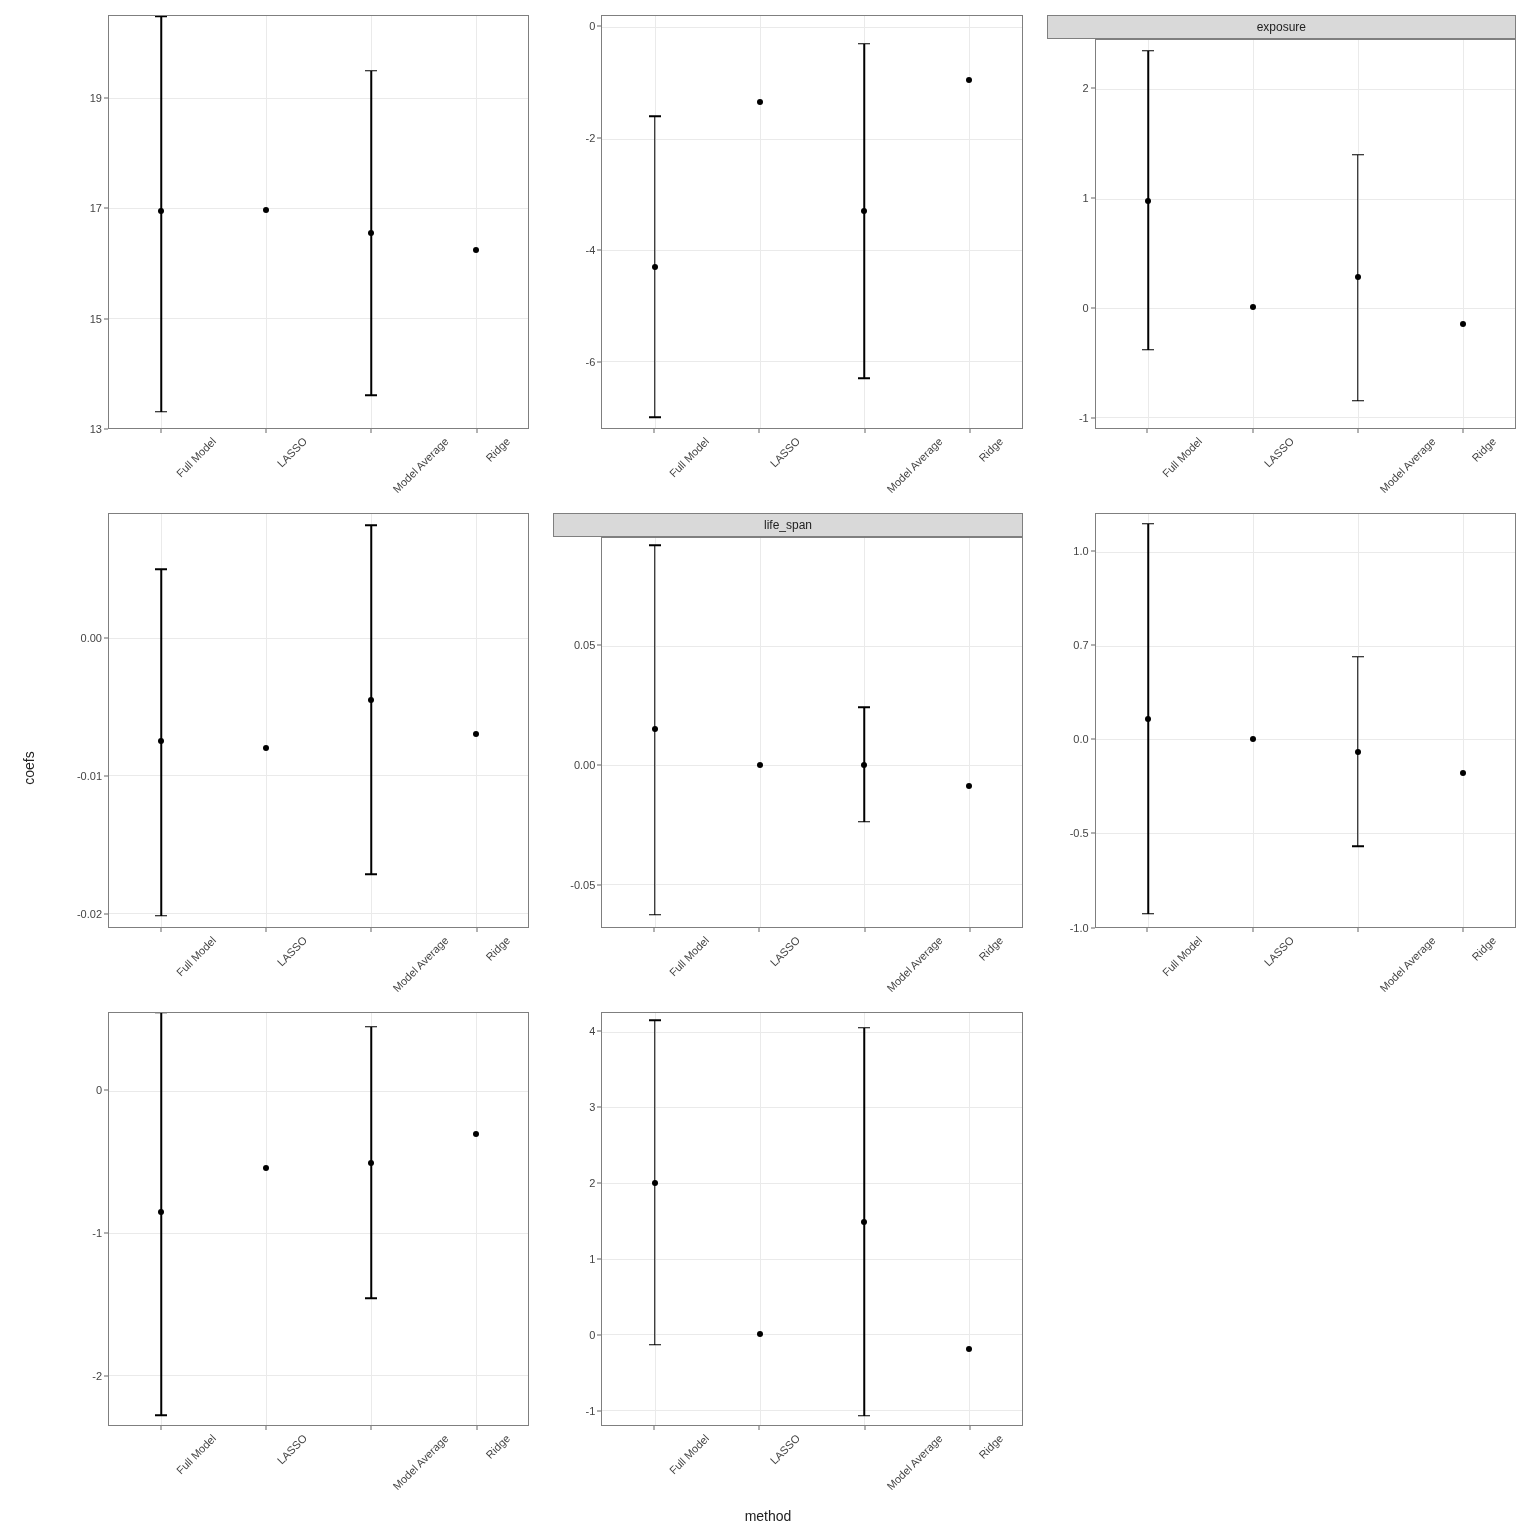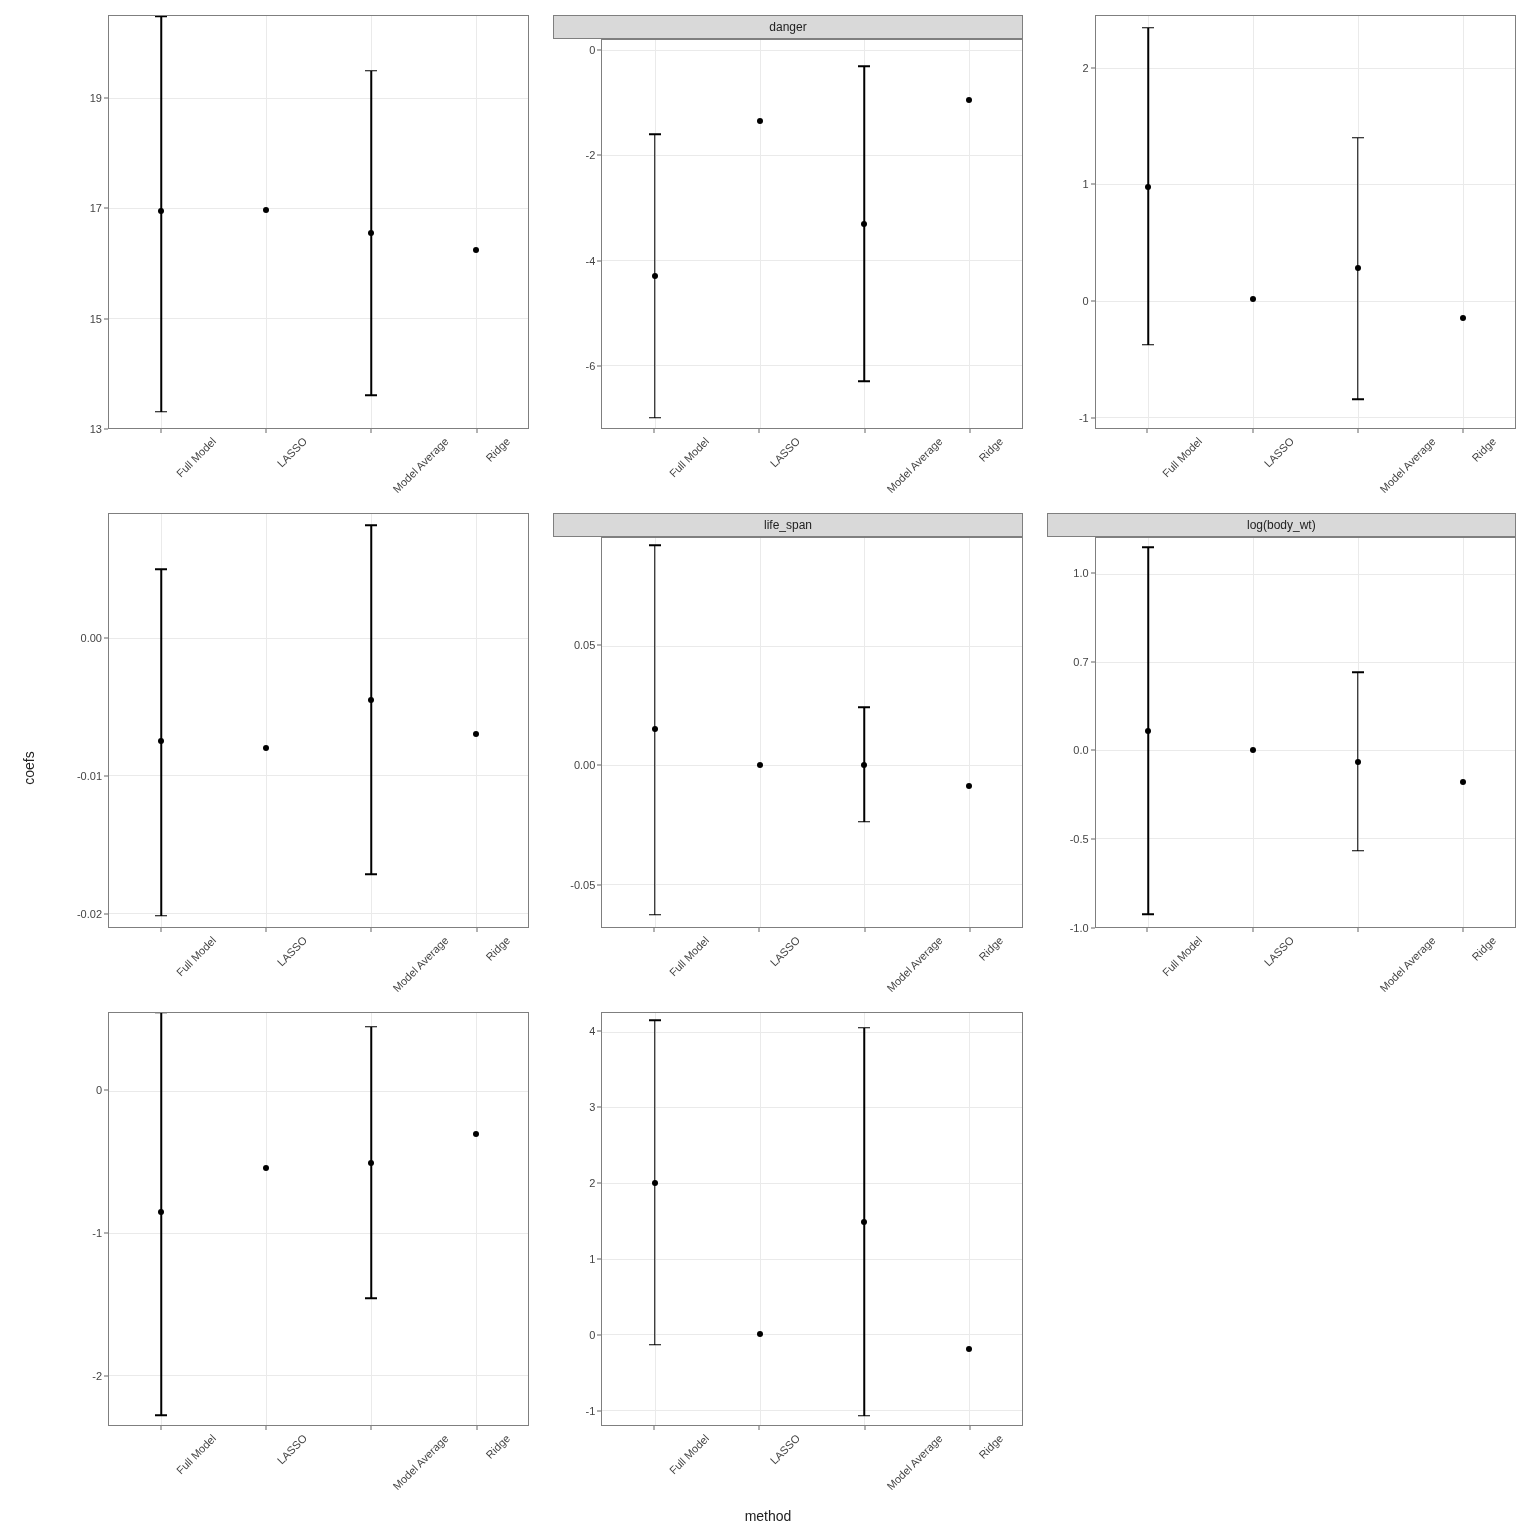--- a/index.html
+++ b/index.html
@@ -184,21 +184,20 @@
           <div class="xtick" style="left: 12.5%;">Full Model</div>
           <div class="xtline" style="left: 37.5%;"></div>
           <div class="xtick" style="left: 37.5%;">LASSO</div>
           <div class="xtline" style="left: 62.5%;"></div>
           <div class="xtick" style="left: 62.5%;">Model Average</div>
           <div class="xtline" style="left: 87.5%;"></div>
           <div class="xtick" style="left: 87.5%;">Ridge</div>
         </div>
       </div>
       <div class="facet">
-        <div class="strip">danger</div>
         <div class="panel-wrap">
           <div class="yaxis">
             <div class="tick" style="top: 83.7838%;">-6</div>
             <div class="tline" style="top: 83.7838%;"></div>
             <div class="tick" style="top: 56.7568%;">-4</div>
             <div class="tline" style="top: 56.7568%;"></div>
             <div class="tick" style="top: 29.7297%;">-2</div>
             <div class="tline" style="top: 29.7297%;"></div>
             <div class="tick" style="top: 2.7027%;">0</div>
             <div class="tline" style="top: 2.7027%;"></div>
@@ -229,20 +228,21 @@
           <div class="xtick" style="left: 12.5%;">Full Model</div>
           <div class="xtline" style="left: 37.5%;"></div>
           <div class="xtick" style="left: 37.5%;">LASSO</div>
           <div class="xtline" style="left: 62.5%;"></div>
           <div class="xtick" style="left: 62.5%;">Model Average</div>
           <div class="xtline" style="left: 87.5%;"></div>
           <div class="xtick" style="left: 87.5%;">Ridge</div>
         </div>
       </div>
       <div class="facet">
+        <div class="strip">exposure</div>
         <div class="panel-wrap">
           <div class="yaxis">
             <div class="tick" style="top: 97.1831%;">-1</div>
             <div class="tline" style="top: 97.1831%;"></div>
             <div class="tick" style="top: 69.0141%;">0</div>
             <div class="tline" style="top: 69.0141%;"></div>
             <div class="tick" style="top: 40.8451%;">1</div>
             <div class="tline" style="top: 40.8451%;"></div>
             <div class="tick" style="top: 12.6761%;">2</div>
             <div class="tline" style="top: 12.6761%;"></div>
@@ -356,21 +356,20 @@
           <div class="xtick" style="left: 12.5%;">Full Model</div>
           <div class="xtline" style="left: 37.5%;"></div>
           <div class="xtick" style="left: 37.5%;">LASSO</div>
           <div class="xtline" style="left: 62.5%;"></div>
           <div class="xtick" style="left: 62.5%;">Model Average</div>
           <div class="xtline" style="left: 87.5%;"></div>
           <div class="xtick" style="left: 87.5%;">Ridge</div>
         </div>
       </div>
       <div class="facet">
-        <div class="strip">log(body_wt)</div>
         <div class="panel-wrap">
           <div class="yaxis">
             <div class="tick" style="top: 100%;">-1.0</div>
             <div class="tline" style="top: 100%;"></div>
             <div class="tick" style="top: 77.2727%;">-0.5</div>
             <div class="tline" style="top: 77.2727%;"></div>
             <div class="tick" style="top: 54.5455%;">0.0</div>
             <div class="tline" style="top: 54.5455%;"></div>
             <div class="tick" style="top: 31.8182%;">0.7</div>
             <div class="tline" style="top: 31.8182%;"></div>

